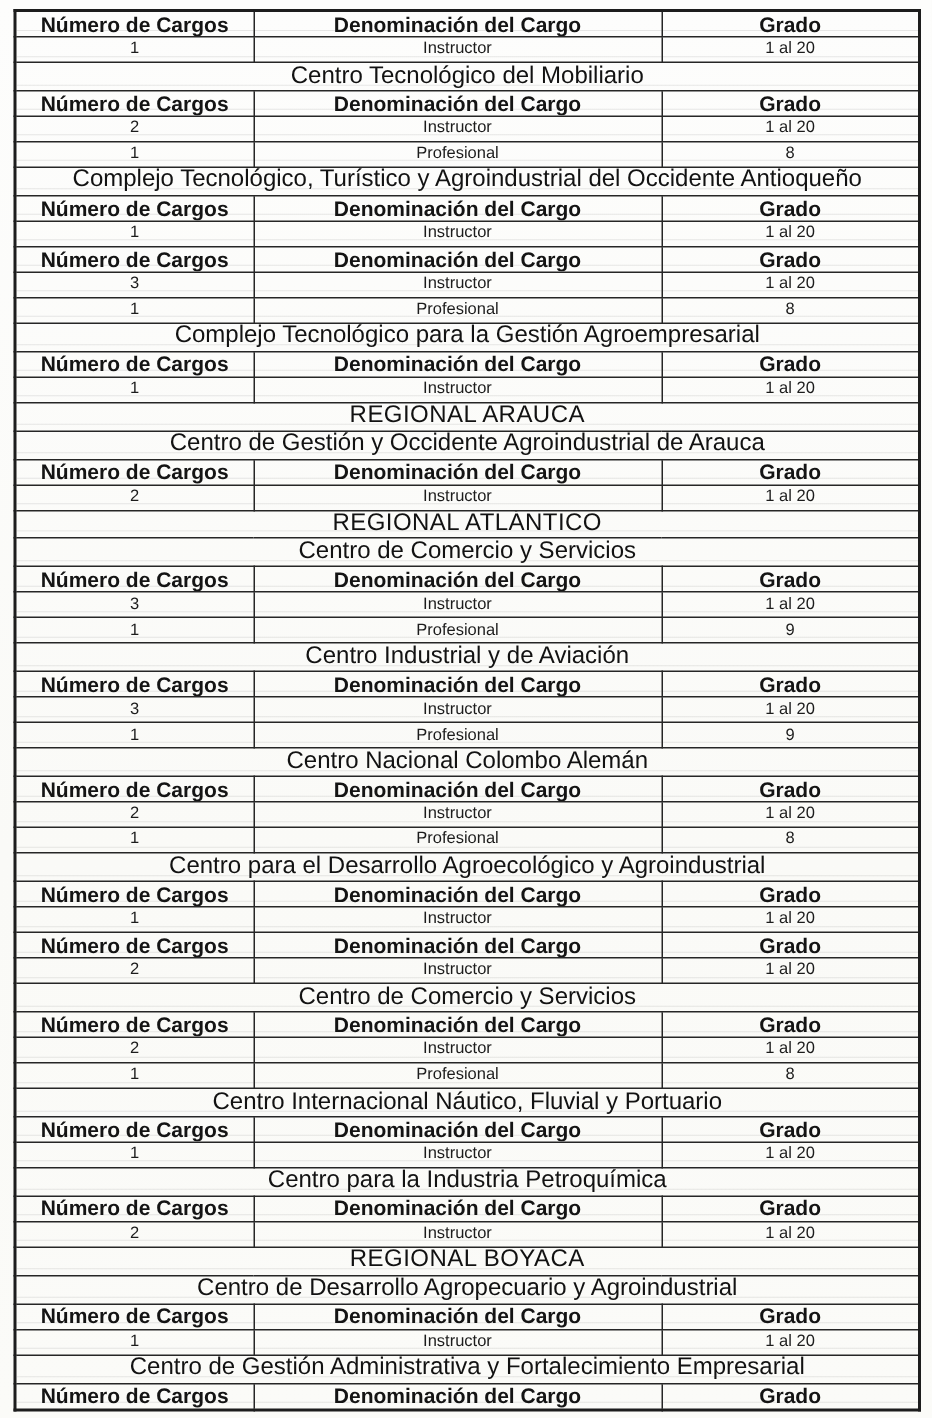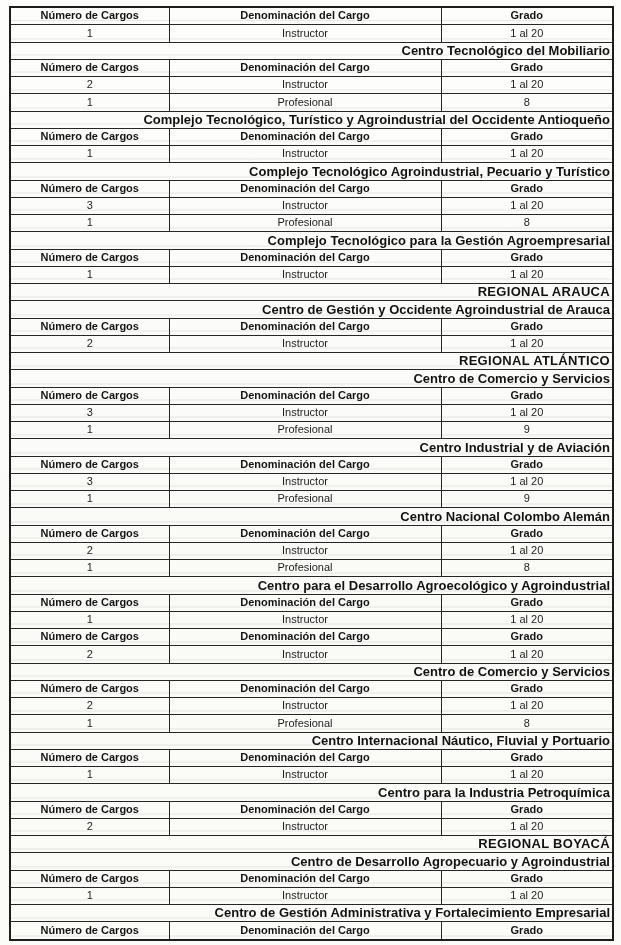--- a/index.html
+++ b/index.html
@@ -41,34 +41,33 @@
     background-image: linear-gradient(
       to bottom,
       transparent calc(100% - 4px),
       rgba(35,35,35,0.10) calc(100% - 4px),
       rgba(35,35,35,0.10) calc(100% - 3px),
       transparent calc(100% - 3px)
     );
   }
   table.positions td.hdr {
     font-weight: bold;
-    font-size: 11px;
+    font-size: 14px;
     color: #141414;
     text-align: center;
   }
   table.positions td.val {
     font-weight: normal;
     font-size: 11px;
     color: #1c1c1c;
   }
   table.positions td.span-title {
-    font-weight: bold;
-    font-size: 13px;
+    font-weight: normal;
+    font-size: 16px;
     color: #121212;
-    text-align: right;
   }
   table.positions td.span-title.regional {
     letter-spacing: 0.3px;
   }
 </style>
 </head>
 <body>
 
 <div class="scan-page">
   <table class="positions">
@@ -113,23 +112,20 @@
           <td class="hdr">Número de Cargos</td>
           <td class="hdr">Denominación del Cargo</td>
           <td class="hdr">Grado</td>
         </tr>
         <tr>
           <td class="val">1</td>
           <td class="val">Instructor</td>
           <td class="val">1 al 20</td>
         </tr>
         <tr>
-          <td colspan="3" class="span-title">Complejo Tecnológico Agroindustrial, Pecuario y Turístico</td>
-        </tr>
-        <tr>
           <td class="hdr">Número de Cargos</td>
           <td class="hdr">Denominación del Cargo</td>
           <td class="hdr">Grado</td>
         </tr>
         <tr>
           <td class="val">3</td>
           <td class="val">Instructor</td>
           <td class="val">1 al 20</td>
         </tr>
         <tr>

